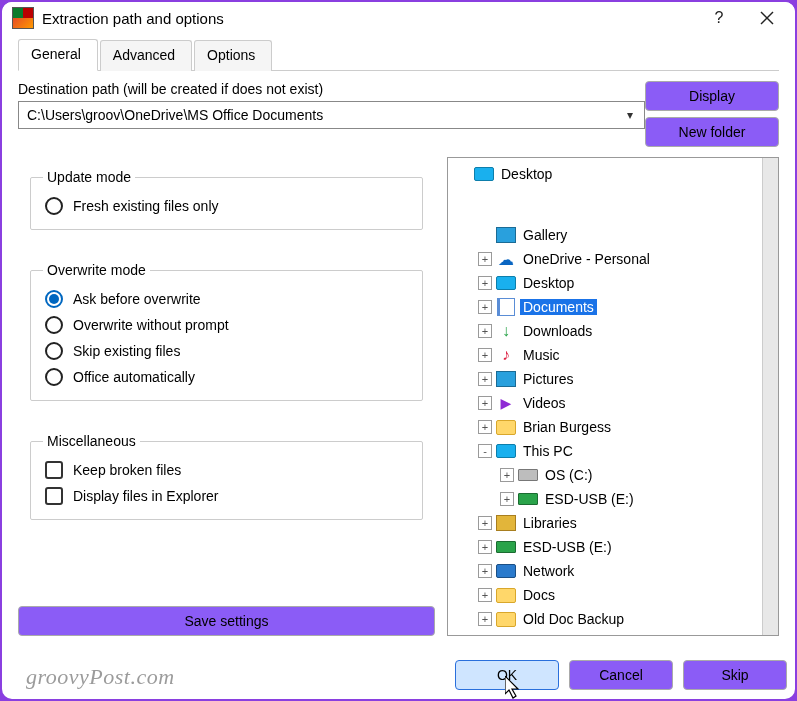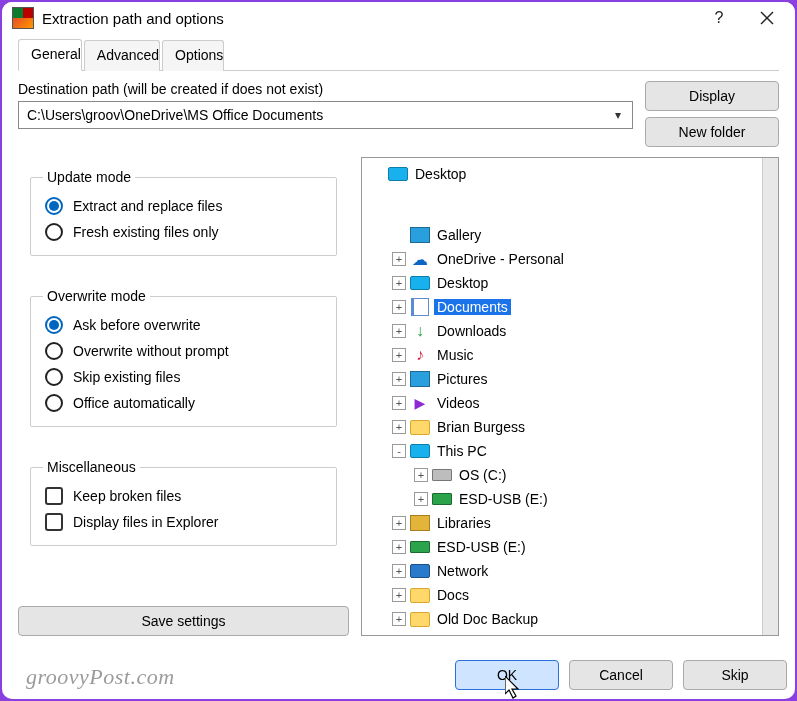--- a/index.html
+++ b/index.html
@@ -46,21 +46,21 @@
     display: flex;
     flex-direction: column;
   }
   .tabs {
     display: flex;
     align-items: flex-end;
     border-bottom: 1px solid #ccc;
     gap: 0;
   }
   .tab {
-    padding: 6px 0 8px 12px;
+    padding: 6px 16px 8px 12px;
     border: 1px solid #ccc;
     border-bottom: none;
     background: #f5f5f5;
     font-size: 14px;
     border-radius: 3px 3px 0 0;
     margin-right: 2px;
     position: relative;
     top: 1px;
   }
   .tab.active {
@@ -69,59 +69,58 @@
     z-index: 2;
   }
   .content {
     flex: 1;
     display: flex;
     flex-direction: column;
     padding-top: 10px;
   }
   .top-row {
     display: flex;
-    gap: 12px;
     align-items: flex-start;
   }
   .path-col { flex: 1; }
   .btn-col { width: 134px; display: flex; flex-direction: column; gap: 6px; }
   .label { font-size: 14px; margin-bottom: 4px; display: block; }
   .combo {
     display: flex; align-items:center;
     border: 1px solid #888;
     height: 28px;
     background: #fff;
   }
   .combo input {
     flex: 1; border: none; outline: none; padding: 0 8px; font-size: 14px; height: 26px;
   }
   .combo .chev { width: 28px; text-align: center; font-size: 12px; color:#333; }
   .btn {
     height: 30px;
     border: 1px solid #aaa;
     border-radius: 4px;
-    background: #e5e5e5;
+    background: #8b5cf6;
     font-size: 14px;
     padding: 0 10px;
     cursor: default;
     white-space: nowrap;
   }
   .btn.focused {
     background: #cfe5ff;
     border-color: #2a6fdc;
   }
   .columns {
     flex: 1;
     display: flex;
     gap: 12px;
     margin-top: 10px;
     min-height: 0;
   }
   .left-col { flex: 1; display: flex; flex-direction: column; gap: 8px; }
-  .right-col { width: 418px; display: flex; }
+  .right-col { width: 332px; display: flex; }
   fieldset.group {
     border: 1px solid #ccc;
     border-radius: 2px;
     padding: 8px 12px 10px 12px;
     margin: 12px;
   }
   fieldset.group legend { padding: 0 4px; font-size: 14px; }
   .radio, .check {
     display: flex; align-items: center; gap: 10px;
     padding: 4px 2px;
@@ -250,24 +249,20 @@
           <button class="btn">New folder</button>
         </div>
       </div>
 
       <div class="columns">
 
         <div class="left-col">
 
           <fieldset class="group">
             <legend>Update mode</legend>
-            <div class="radio selected">
-              <span class="rb"></span>
-              <span>Extract and replace files</span>
-            </div>
             <div class="radio">
               <span class="rb"></span>
               <span>Fresh existing files only</span>
             </div>
           </fieldset>
 
           <fieldset class="group">
             <legend>Overwrite mode</legend>
             <div class="radio selected">
               <span class="rb"></span>

